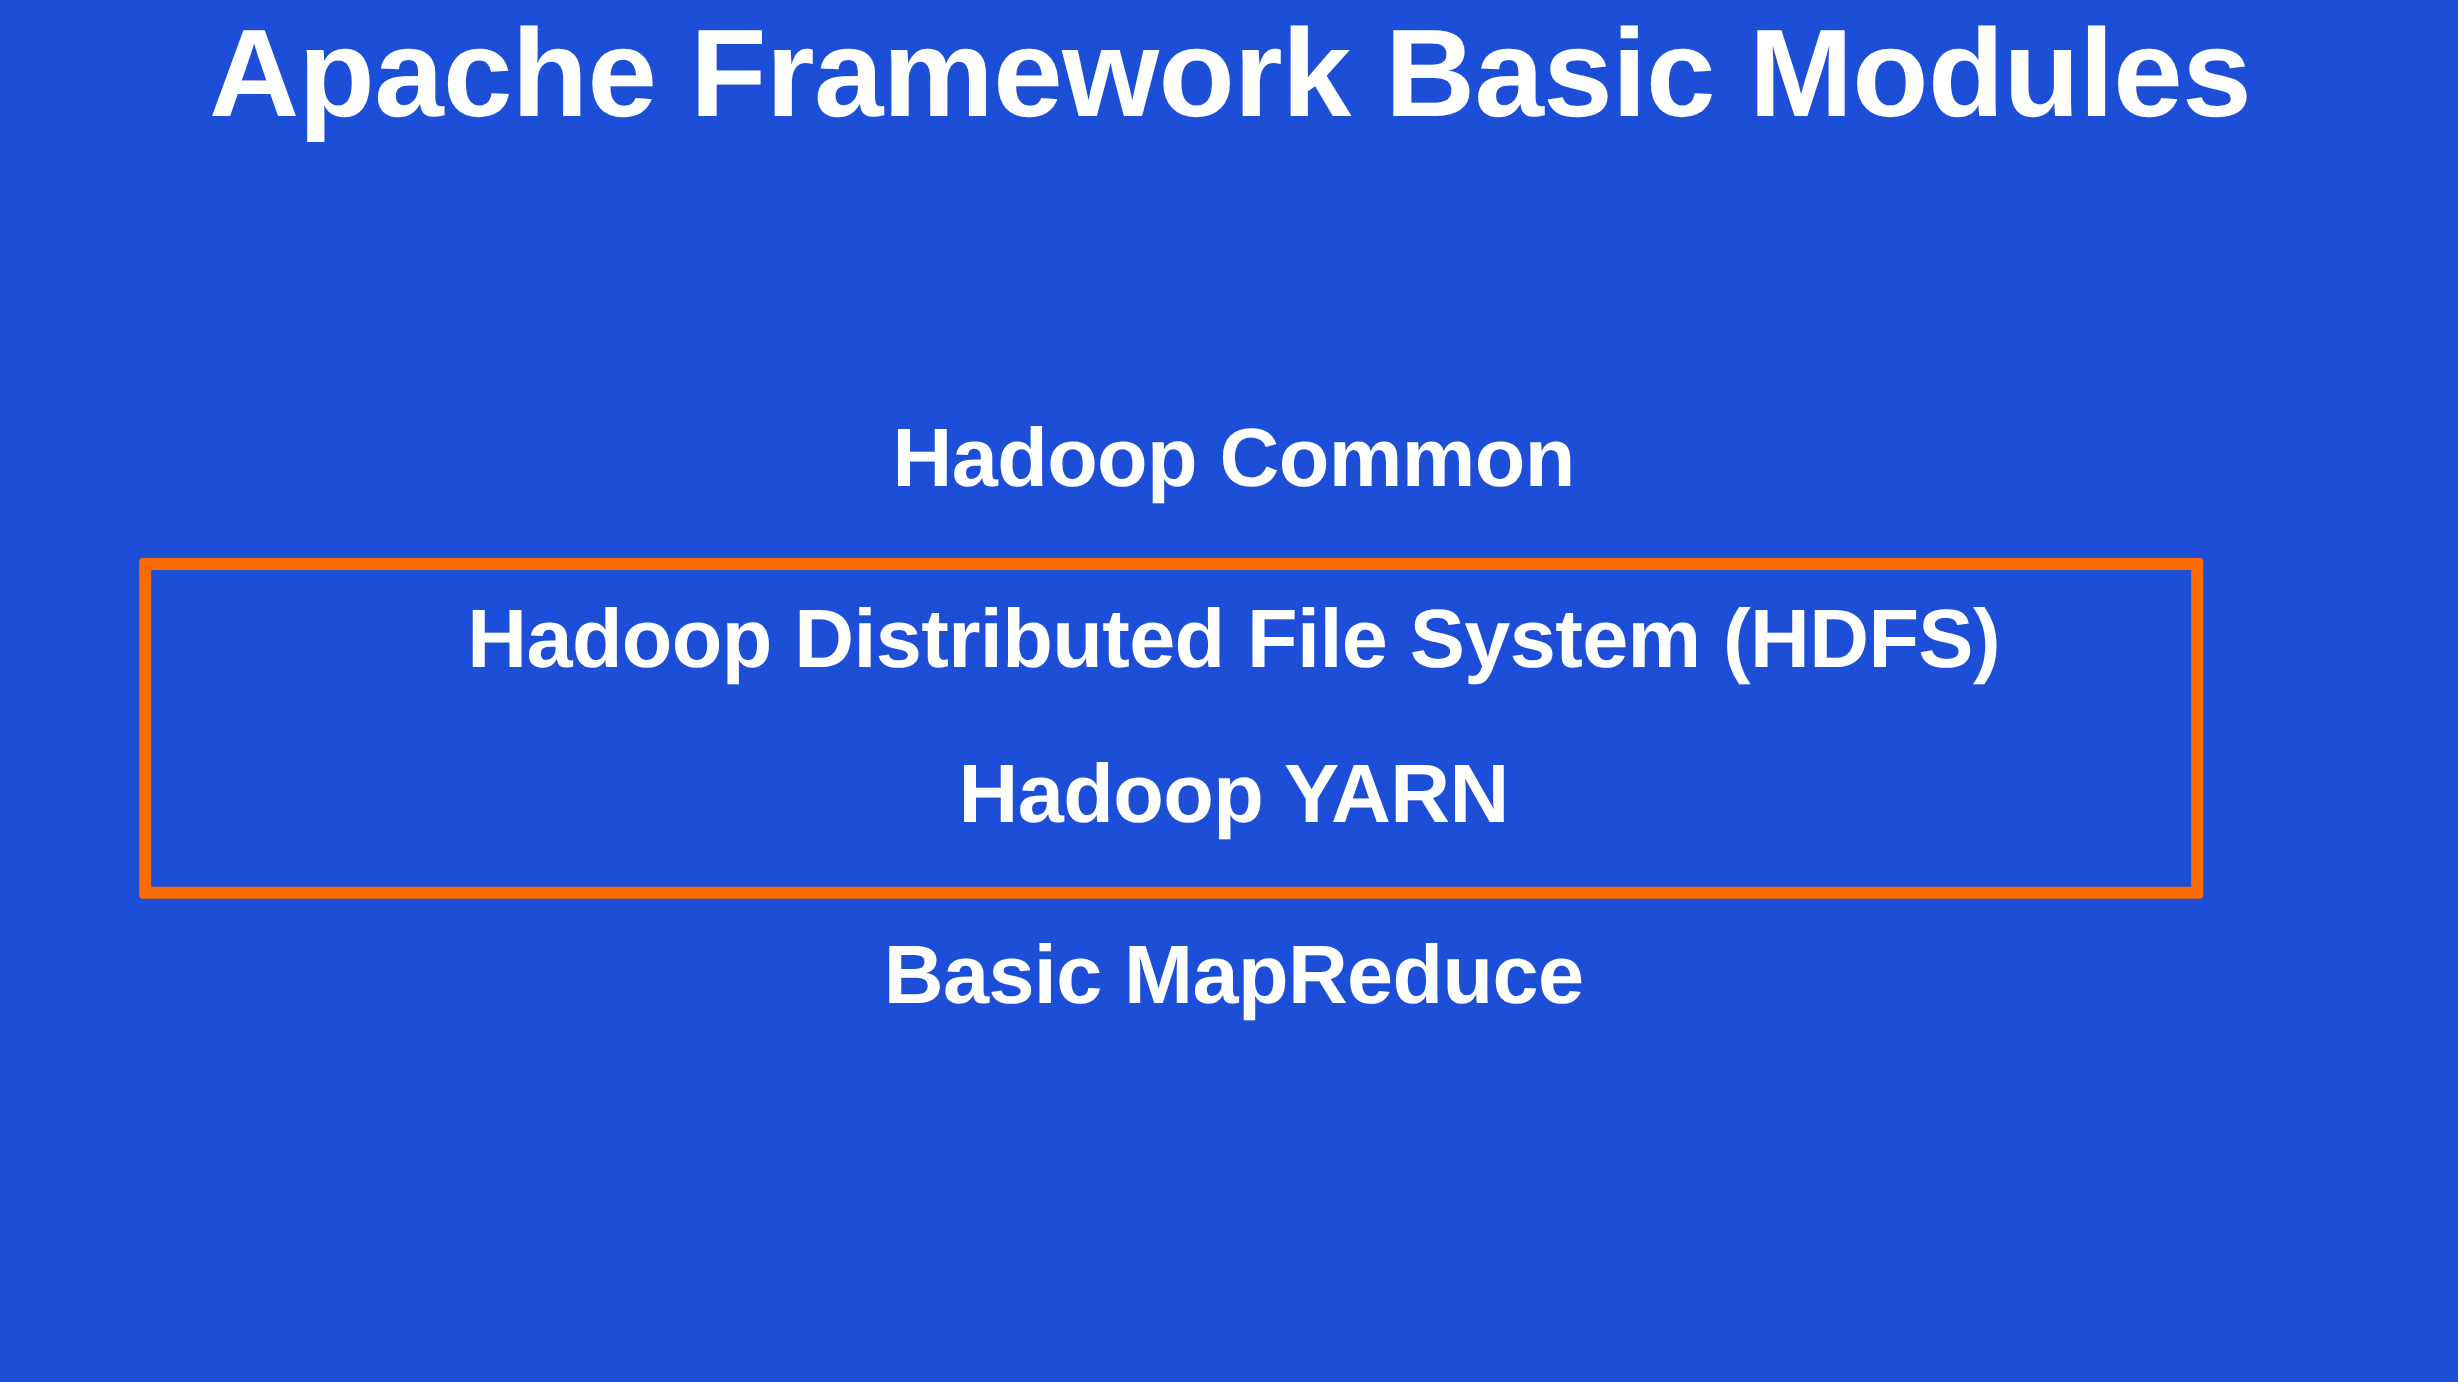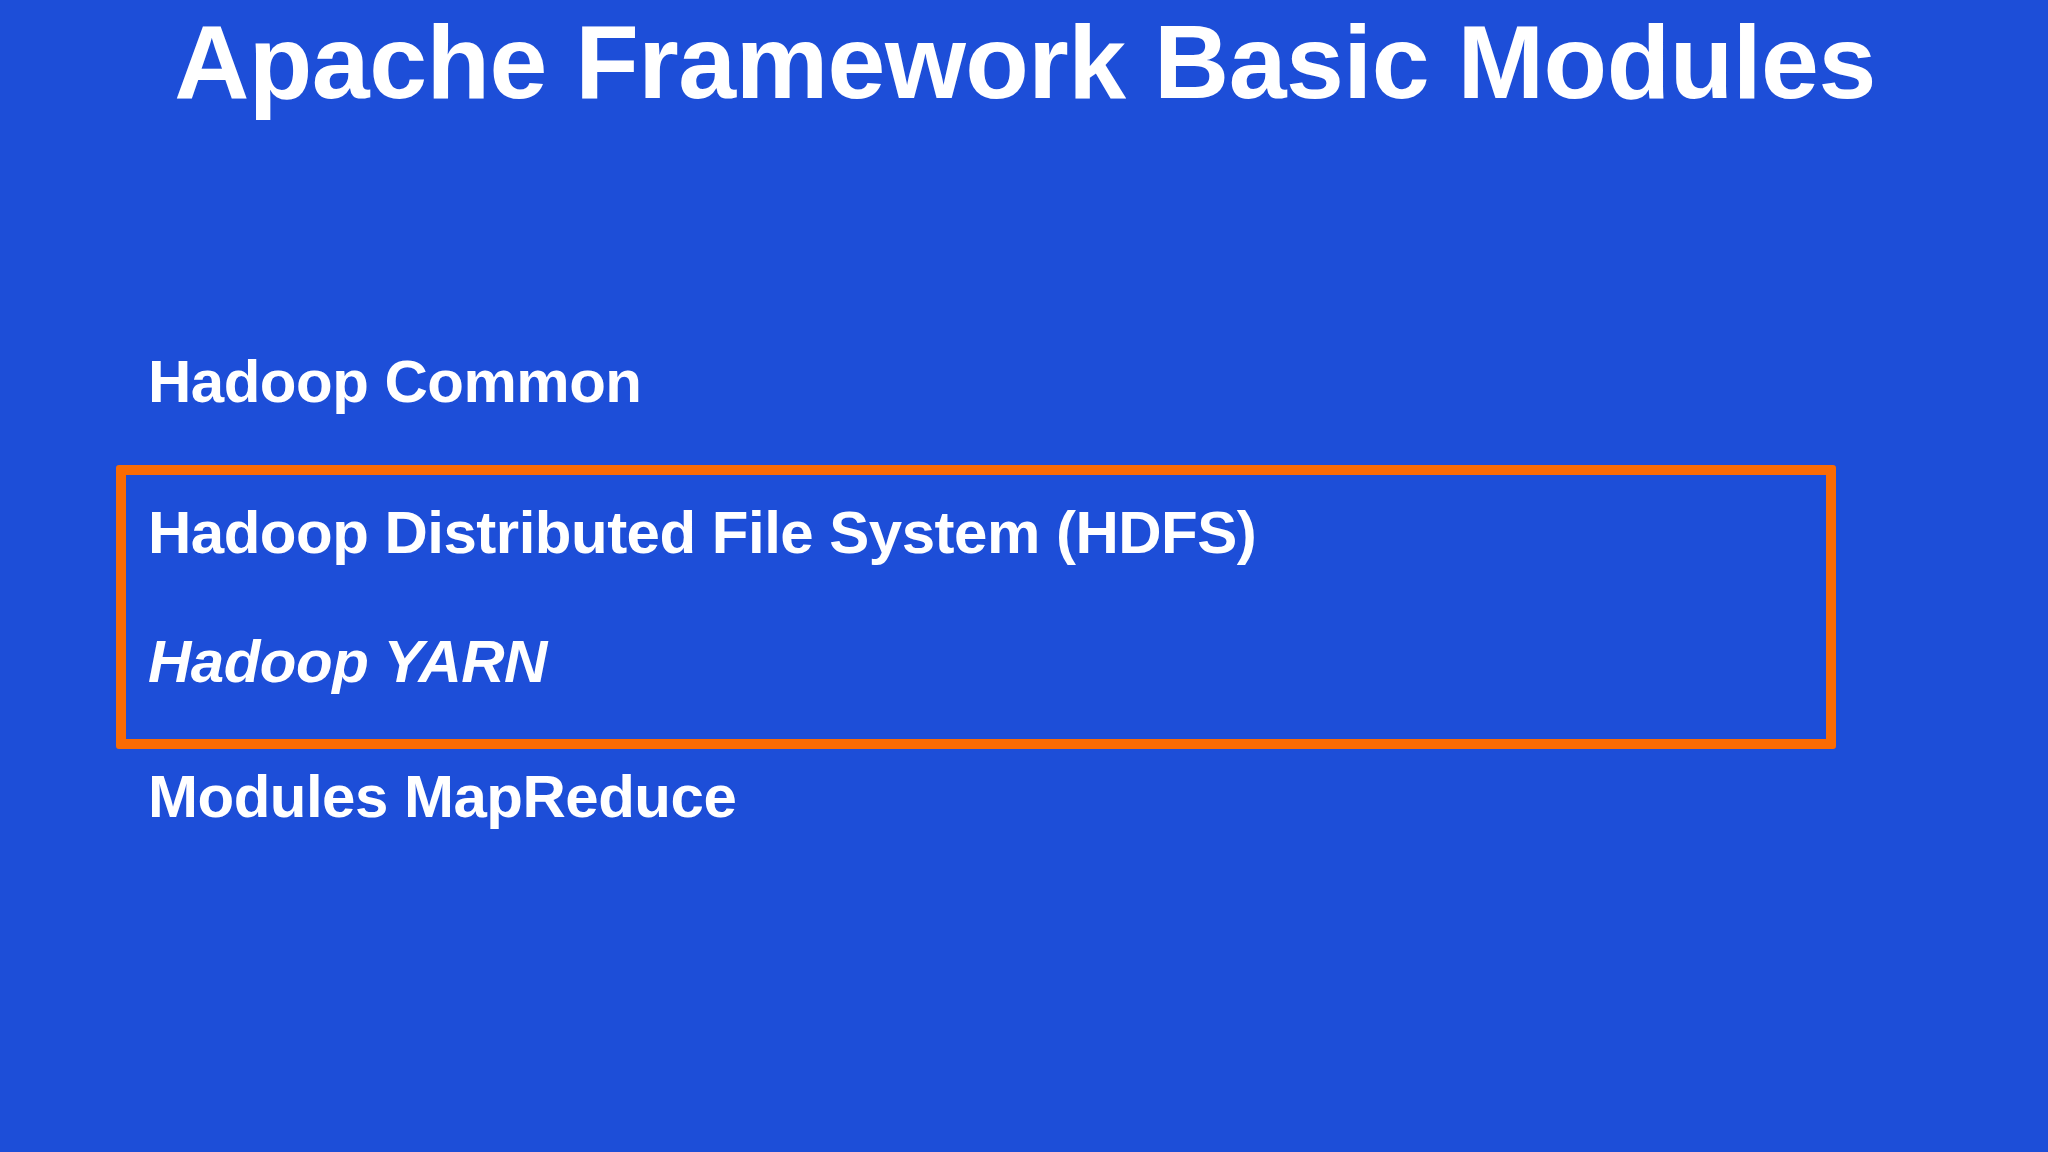--- a/index.html
+++ b/index.html
@@ -36,28 +36,29 @@
   
   #module-list {
     position: absolute;
     left: 148px;
     top: 330px;
     width: 1760px;
   }
   .module-item {
     color: #ffffff;
     font-weight: bold;
-    font-size: 60px;
+    font-size: 69px;
     line-height: 103px;
     letter-spacing: -0.5px;
     white-space: pre-line;
+    text-align: center;
   }
   .module-item.gap-common   { margin-bottom: 28px; }
   .module-item.gap-hdfs     { margin-bottom: 26px; }
-  .module-item.gap-yarn     { margin-bottom: 32px; font-style: italic; }
+  .module-item.gap-yarn     { margin-bottom: 48px; }
 
   
   #highlight-box {
     position: absolute;
     left: 116px;
     top: 465px;
     width: 1700px;
     height: 264px;
     border: 10px solid #fa6b04;
     border-radius: 3px;
@@ -73,19 +74,19 @@
   <div id="slide-title" style="color: rgb(255, 255, 255);">Apache Framework Basic Modules</div>
 
   <div id="module-list">
 
     <div class="module-item gap-common" style="color: rgb(255, 255, 255);">Hadoop Common</div>
 
     <div class="module-item gap-hdfs" style="color: rgb(255, 255, 255); margin-top: 48px;">Hadoop Distributed File System (HDFS)</div>
 
     <div class="module-item gap-yarn" style="color: rgb(255, 255, 255);">Hadoop YARN</div>
 
-    <div class="module-item" style="color: rgb(255, 255, 255);">Modules MapReduce</div>
+    <div class="module-item" style="color: rgb(255, 255, 255);">Basic MapReduce</div>
 
   </div>
 
   <div id="highlight-box" style="border-color: rgb(250, 107, 4);"></div>
 
 </div>
 
 </body></html>

